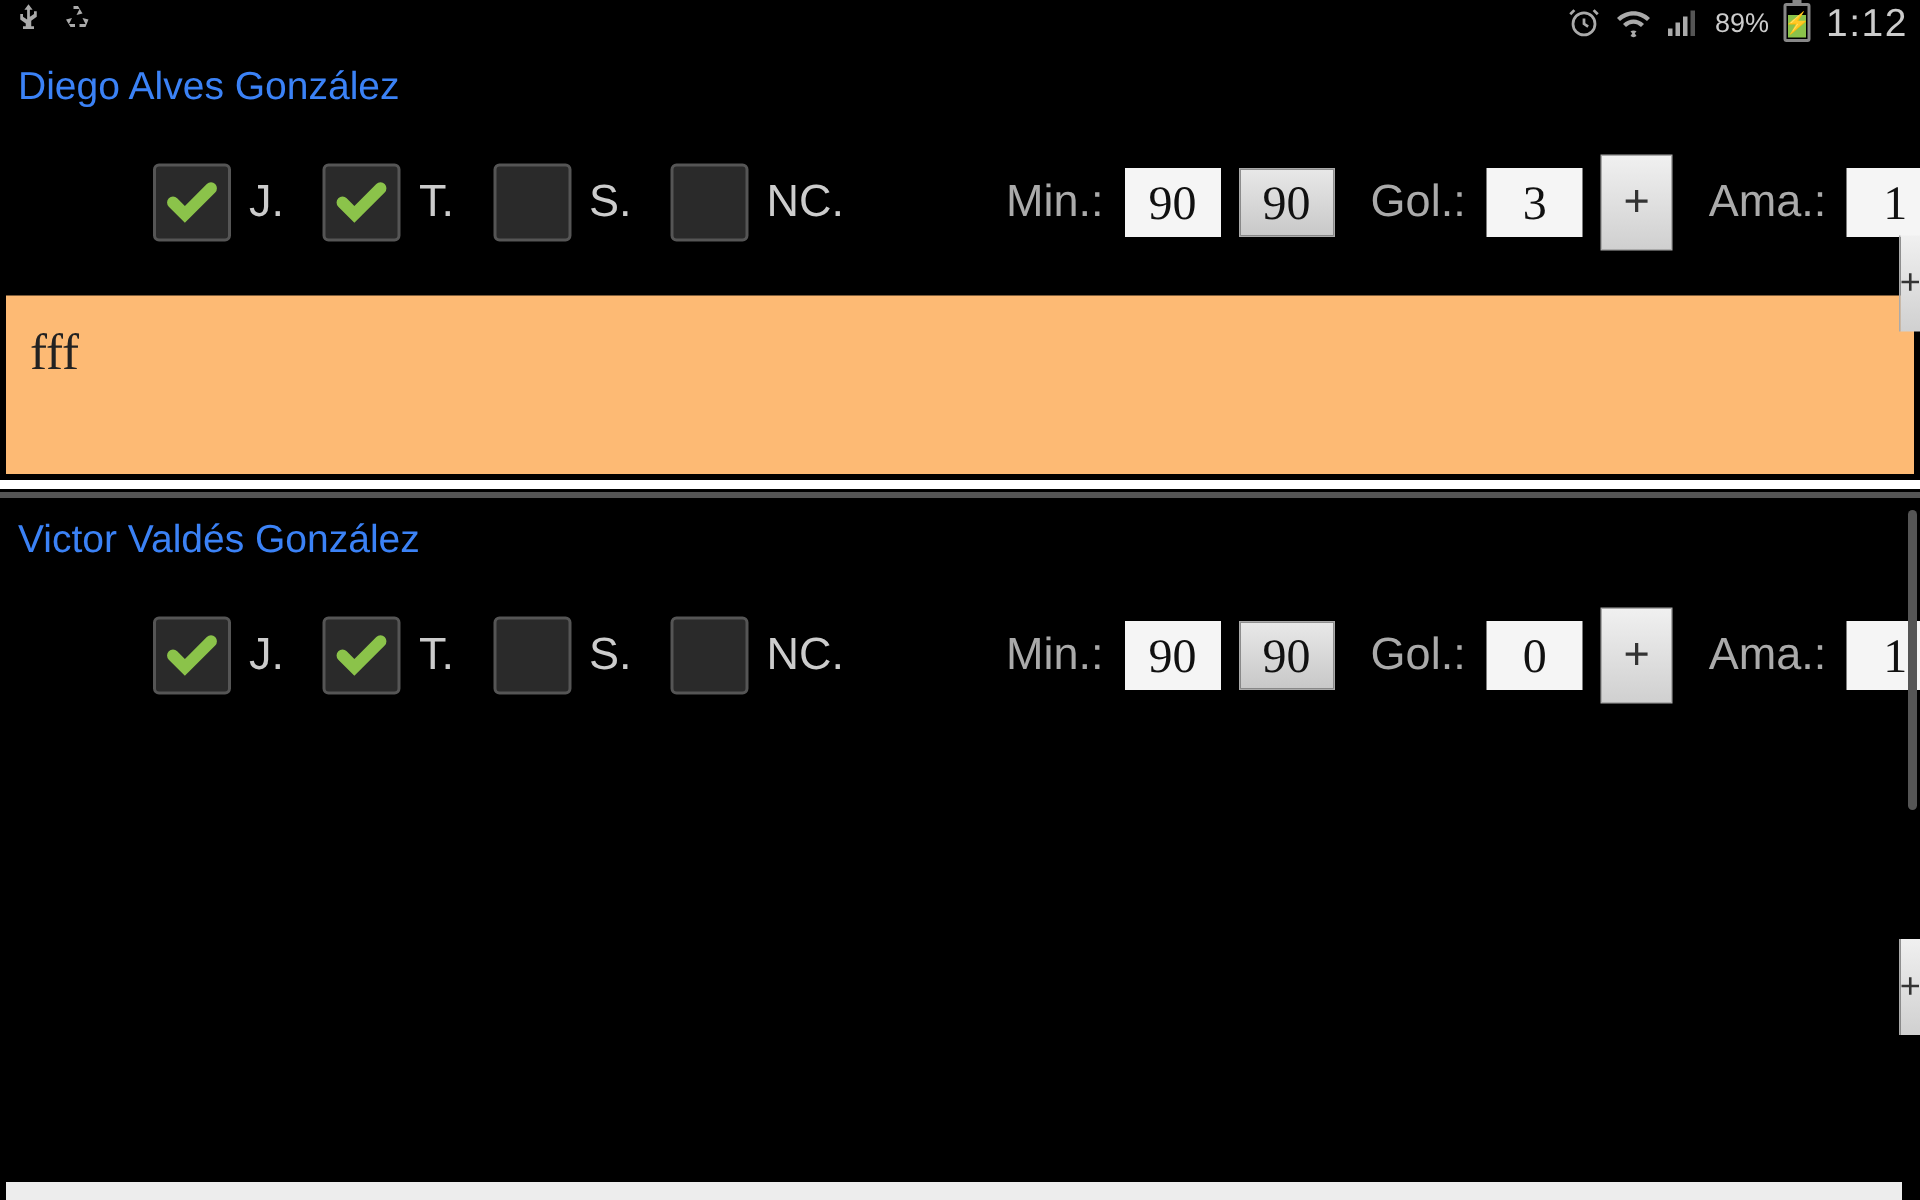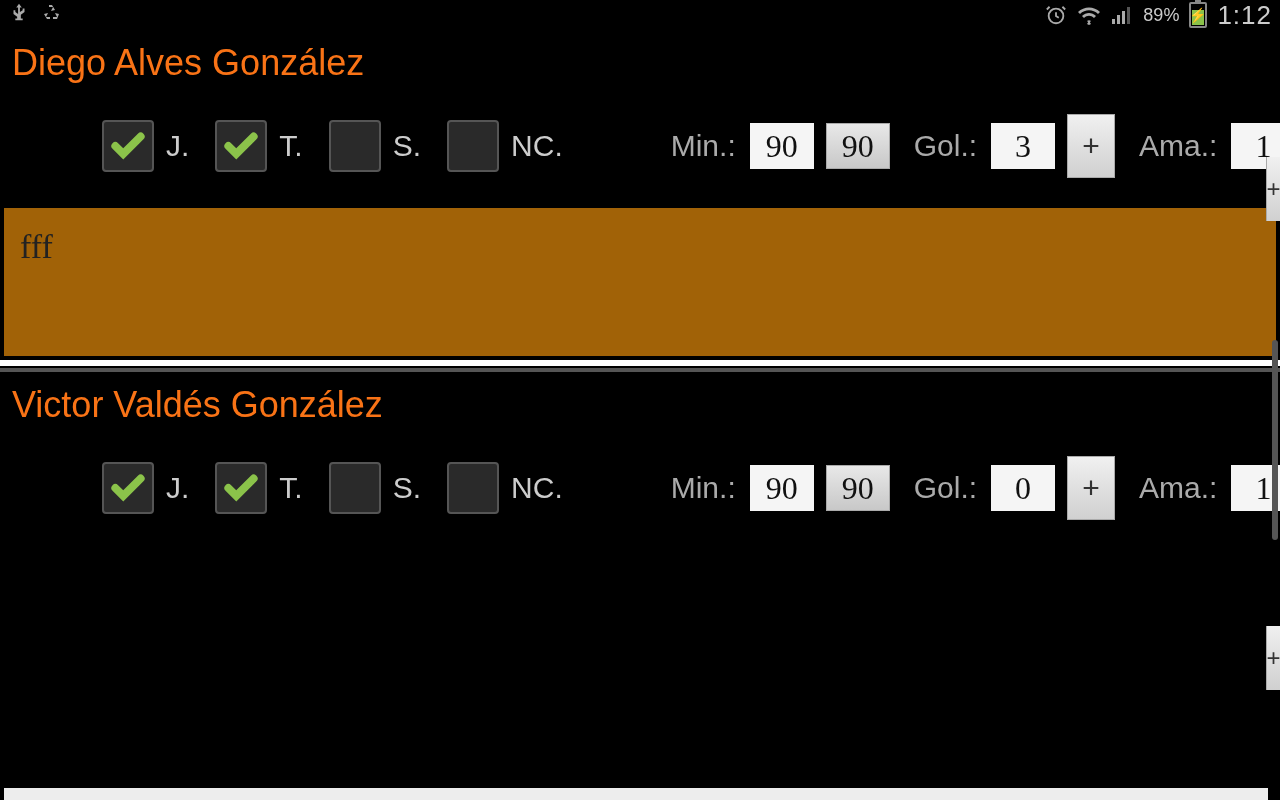--- a/index.html
+++ b/index.html
@@ -36,21 +36,21 @@
   }
   .battery::after {
     content: ''; position: absolute; bottom: 1px; left: 1px; right: 1px; height: 70%; background: #8bc34a;
   }
   .bolt {
     position: absolute; left: 50%; top: 50%; transform: translate(-50%,-50%);
     color: #000; font-size: 14px; z-index: 2;
   }
   
   .player-block { padding: 8px 12px 0 12px; }
-  .player-name { font-size: 36px; color: #f97316; margin: 4px 0 30px 0; }
+  .player-name { font-size: 26px; color: #3b82f6; margin: 4px 0 30px 0; }
   .controls-row {
     display: flex; align-items: center; gap: 12px;
     padding: 0 0 30px 90px;
     font-size: 30px;
     color: #bbb;
   }
   .checkbox {
     width: 52px; height: 52px;
     background: #2a2a2a;
     border: 2px solid #555;
@@ -80,22 +80,22 @@
   .plus-btn {
     width: 48px; height: 64px;
     background: linear-gradient(#f0f0f0,#d0d0d0);
     color: #333; font-size: 30px;
     display: inline-flex; align-items: center; justify-content: center;
     border: 1px solid #aaa;
     flex-shrink: 0;
   }
   .text-field {
     margin: 0 4px;
-    background: #a16207;
-    height: 148px;
+    background: #fdba74;
+    height: 119px;
     padding: 20px 16px;
     color: #222;
     font-size: 34px;
     font-family: 'Comic Sans MS', cursive;
     display: flex; align-items: flex-start;
   }
   .divider { height: 6px; background: #fff; margin: 4px 0 0 0; }
   .thin-divider { height: 4px; background: #555; margin-top: 2px; }
   .bottom-field {
     position: absolute; bottom: 0; left: 4px; right: 12px;

